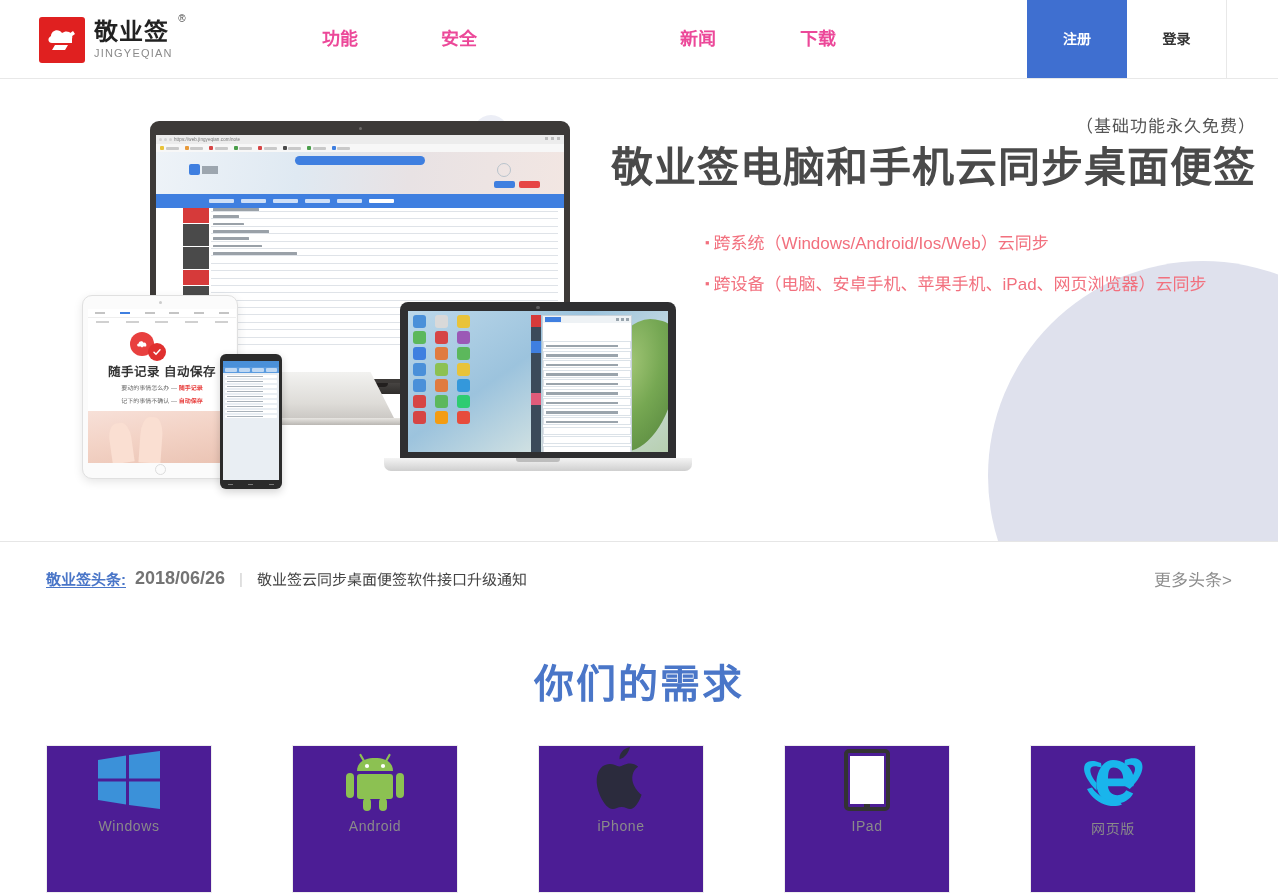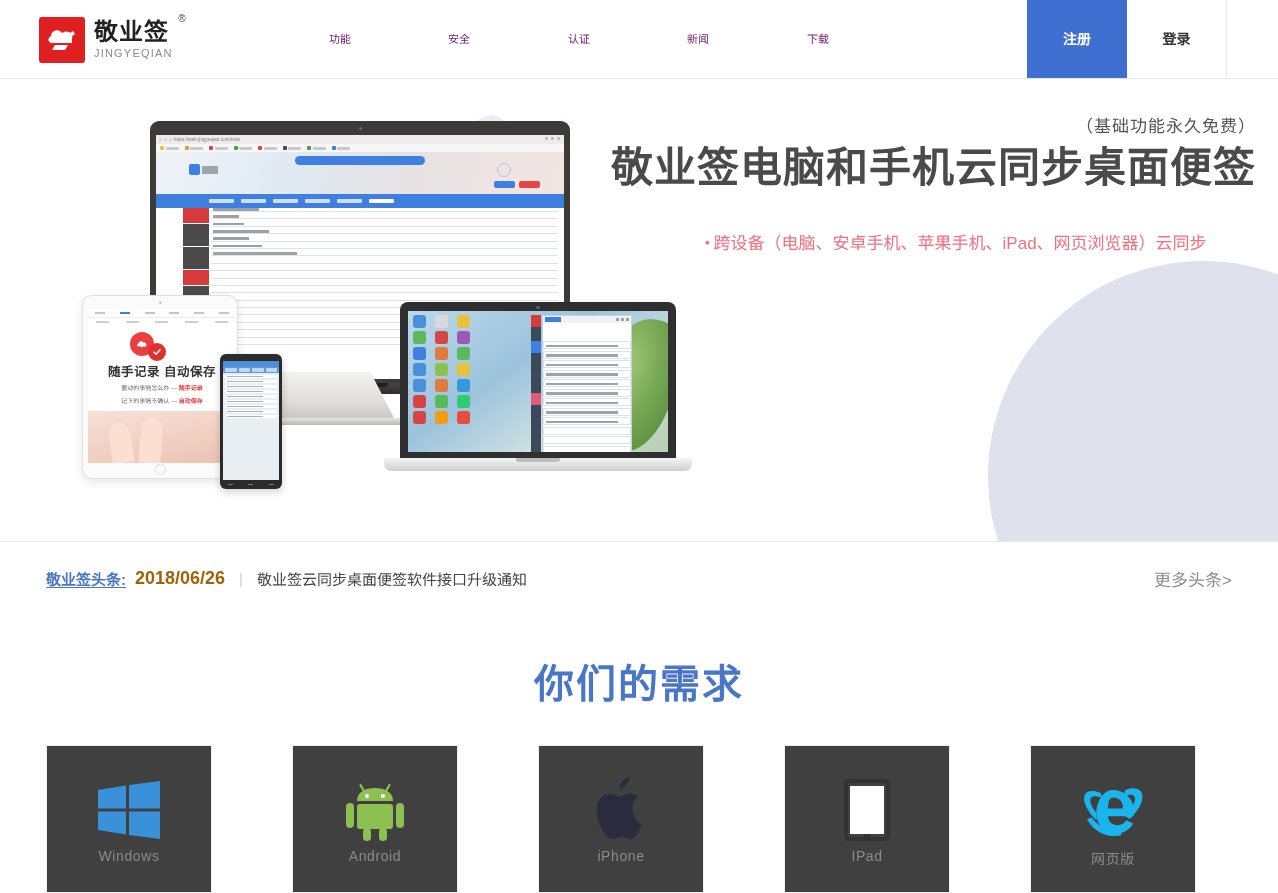--- a/index.html
+++ b/index.html
@@ -33,21 +33,21 @@
   .logo-reg {
     position:absolute; right:-13px; top:-4px; font-size:10px; color:#444;
   }
   .logo-en {
     font-size:11px; letter-spacing:1.2px; color:#8a8a8a;
     line-height:14px; margin-top:1px;
   }
   .nav { position:absolute; left:0; top:0; height:78px; width:1278px; }
   .nav-item {
     position:absolute; top:0; height:78px; line-height:78px;
-    font-size:11px; font-weight:400; color:#701a75; text-align:center;
+    font-size:18px; font-weight:700; color:#ec4899; text-align:center;
     width:86px; cursor:pointer; white-space:nowrap;
   }
   .nav-item.n0 { left:297px; }
   .nav-item.n1 { left:416px; }
   .nav-item.n2 { left:536px; }
   .nav-item.n3 { left:655px; }
   .nav-item.n4 { left:775px; }
   .btn-register {
     position:absolute; left:1027px; top:0; width:100px; height:78px;
     background:#3f6fd0; color:#fff; font-size:14px; font-weight:700;
@@ -326,41 +326,41 @@
   }
   .news-inner {
     position:absolute; left:46px; top:0; right:46px; height:73px;
     display:flex; align-items:center;
   }
   .news-label {
     font-size:15px; font-weight:700; color:#4a76c8; white-space:nowrap;
     text-decoration:underline; text-underline-offset:2px;
   }
   .news-date {
-    font-size:18px; font-weight:700; color:#a16207; margin-left:9px; white-space:nowrap;
+    font-size:18px; font-weight:700; color:#737373; margin-left:9px; white-space:nowrap;
   }
   .news-div { color:#cfcfcf; margin:0 14px; font-size:15px; }
   .news-title { font-size:15px; color:#444; white-space:nowrap; cursor:pointer; }
   .news-more {
     margin-left:auto; font-size:17px; color:#8d8d8d; cursor:pointer; white-space:nowrap;
   }
 
   
   .needs-title {
     position:absolute; top:652px; left:0; width:1278px; text-align:center;
     font-size:40px; font-weight:700; color:#4a76c8; letter-spacing:2px;
   }
   .cards {
     position:absolute; top:745px; left:46px; width:1186px; height:148px;
     display:flex; gap:80px;
   }
   .card {
-    width:166px; height:148px; border:1px solid #eeeeee; background:#404040;
+    width:166px; height:148px; border:1px solid #eeeeee; background:#4c1d95;
     display:flex; flex-direction:column; align-items:center;
-    justify-content:flex-start; padding-top:30px; cursor:pointer;
+    justify-content:flex-start; cursor:pointer;
   }
   .card-ico { height:68px; display:flex; align-items:center; justify-content:center; }
   .card-label { font-size:14px; color:#8a8a8a; letter-spacing:.6px; margin-top:4px; }
 </style>
 </head>
 <body>
 
 <div class="page">
 
   <div class="header">
@@ -376,21 +376,20 @@
       <div class="logo-text">
         <div class="logo-cn">敬业签</div>
         <span class="logo-reg">®</span>
         <div class="logo-en">JINGYEQIAN</div>
       </div>
     </div>
 
     <nav class="nav">
       <div class="nav-item n0">功能</div>
       <div class="nav-item n1">安全</div>
-      <div class="nav-item n2">认证</div>
       <div class="nav-item n3">新闻</div>
       <div class="nav-item n4">下载</div>
     </nav>
 
     <div class="btn-register">注册</div>
     <div class="btn-login">登录</div>
   </div>
 
   <div class="hero">
     <div class="blob-right"></div>
@@ -638,20 +637,23 @@
         <div class="mon-base"></div>
         <div class="mon-notch"></div>
       </div>
     </div>
 
     <div class="hero-copy">
       <div class="hero-free">（基础功能永久免费）</div>
       <div class="hero-title">敬业签电脑和手机云同步桌面便签</div>
       <div class="hero-bullets">
         <div class="hero-li">
+          <span class="dot">▪</span><span>跨系统（Windows/Android/Ios/Web）云同步</span>
+        </div>
+        <div class="hero-li">
           <span class="dot">▪</span><span>跨设备（电脑、安卓手机、苹果手机、iPad、网页浏览器）云同步</span>
         </div>
       </div>
     </div>
   </div>
 
   <div class="newsbar">
     <div class="news-inner">
       <span class="news-label">敬业签头条:</span>
       <span class="news-date">2018/06/26</span>

